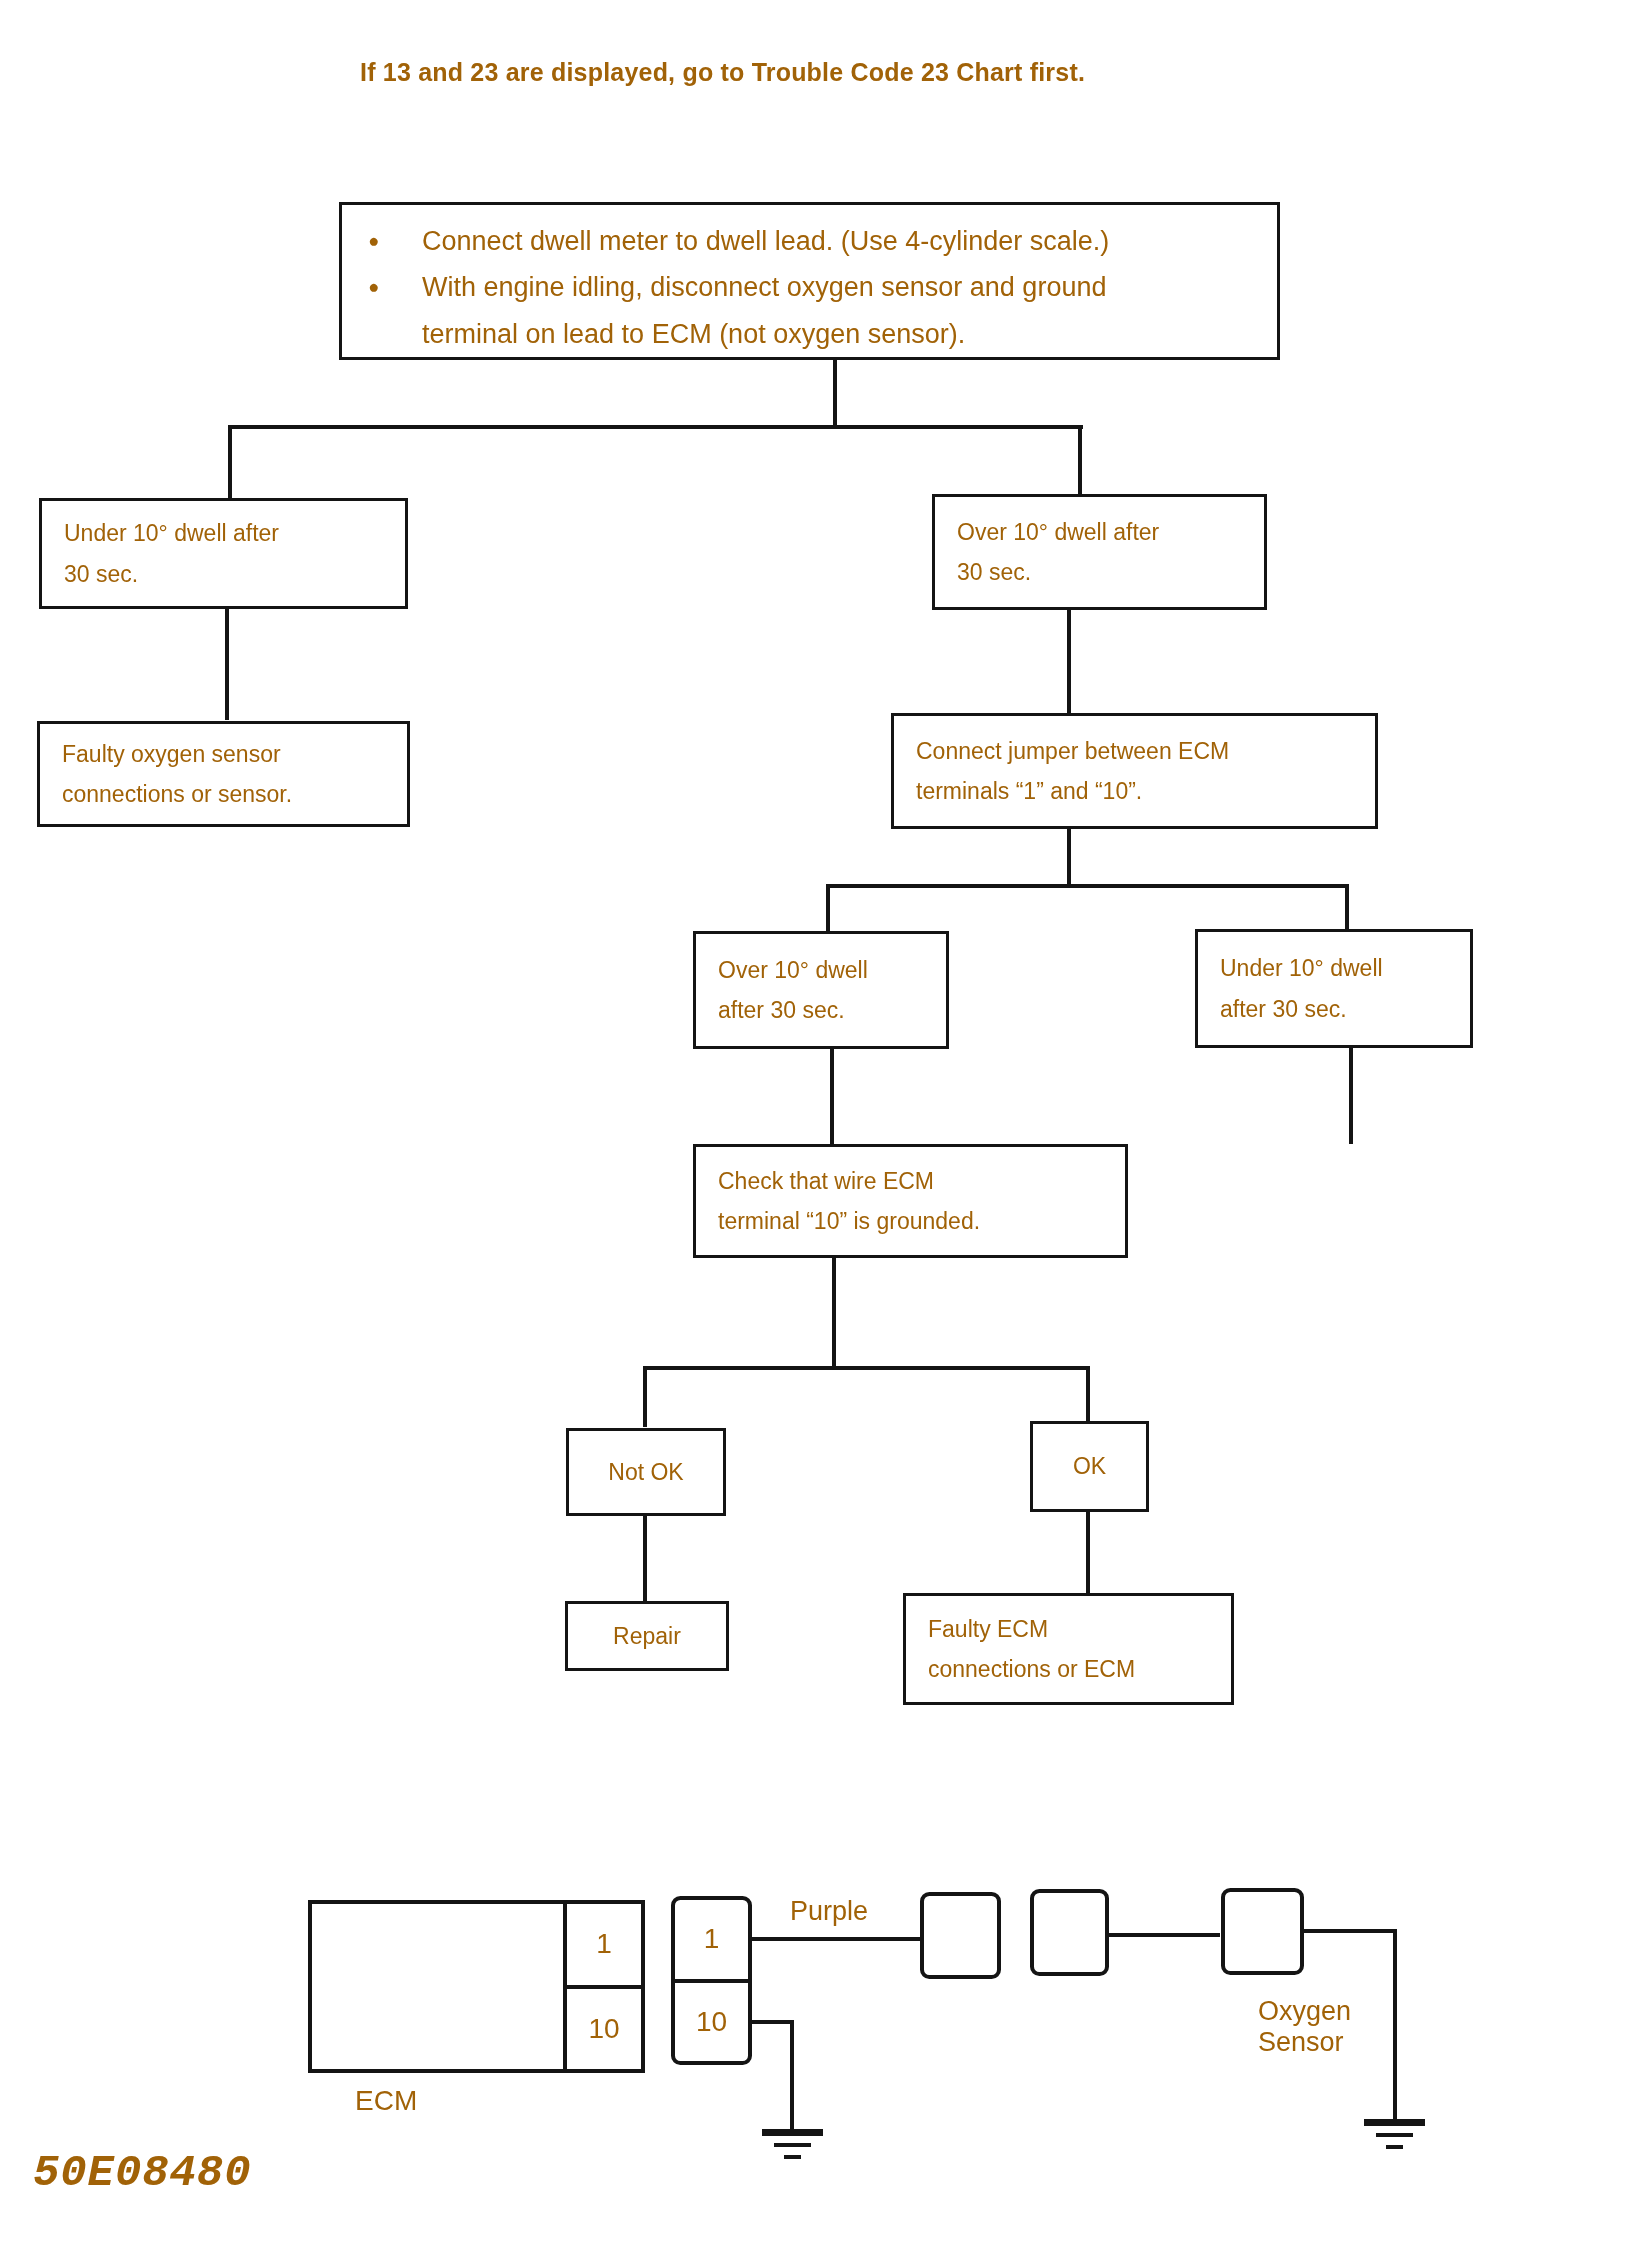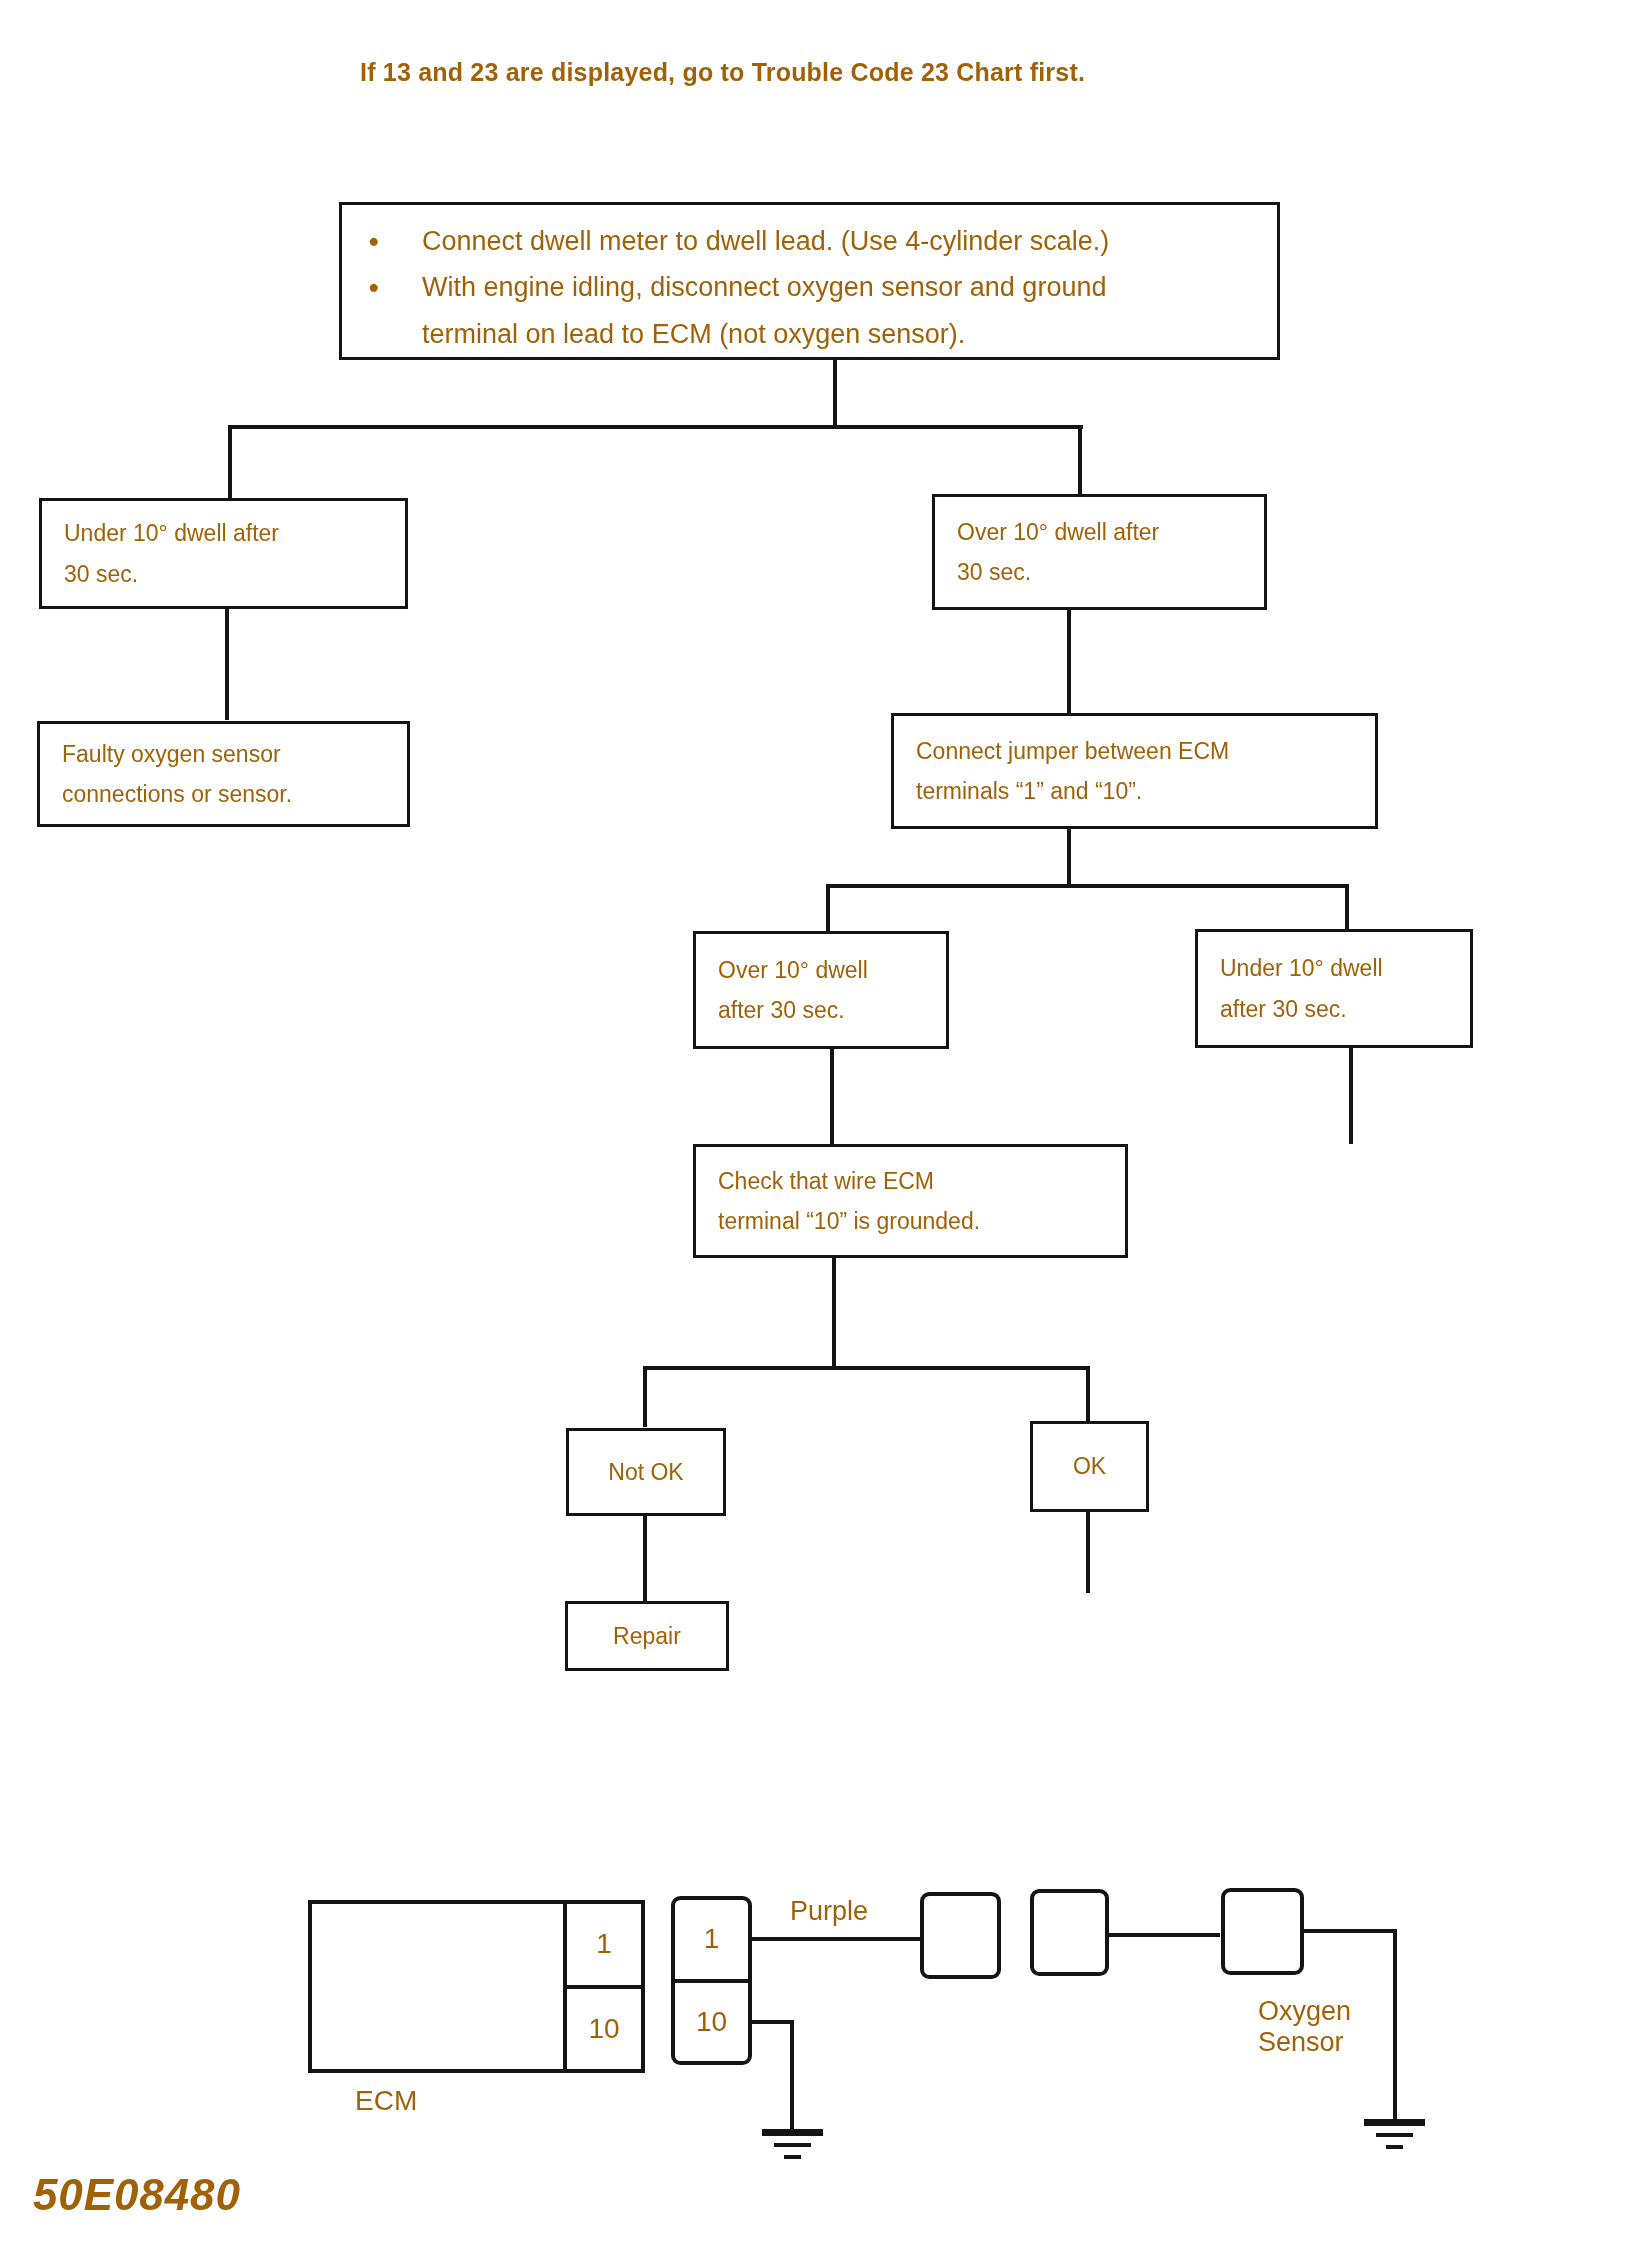--- a/index.html
+++ b/index.html
@@ -96,26 +96,25 @@
     border-radius:9.3px;
     background:#fff;
   }
   .ground{position:absolute;}
   .ground .g1,.ground .g2,.ground .g3{background:#141414;margin:0 auto;}
   .ground .g1{width:61px;height:6.5px;}
   .ground .g2{width:37px;height:4.6px;margin-top:7.4px;}
   .ground .g3{width:16.7px;height:3.7px;margin-top:7.4px;}
   .figcode{
     position:absolute;
-    font-family:Liberation Sans, sans-serif;
+    font-family:Liberation Mono, monospace;
     font-style:italic;
     font-weight:bold;
     font-size:44px;
     letter-spacing:0.9px;
-    margin-top:22px;
   }
 </style>
 </head>
 <body>
 
 <div id="canvas">
 
   <div class="note" style="left:360px;top:58px;">If 13 and 23 are displayed, go to Trouble Code 23 Chart first.</div>
 
   <div class="start-box" style="left:339px;top:202px;width:941px;height:158px;">
@@ -169,20 +168,22 @@
   <div class="vline" style="left:643px;top:1366px;height:61px;"></div>
   <div class="vline" style="left:1086px;top:1366px;height:55px;"></div>
 
   <div class="box center" style="left:566px;top:1428px;width:160px;height:88px;">Not OK</div>
   <div class="box center" style="left:1030px;top:1421px;width:119px;height:91px;">OK</div>
 
   <div class="vline" style="left:643px;top:1516px;height:85px;"></div>
   <div class="vline" style="left:1086px;top:1512px;height:81px;"></div>
 
   <div class="box center" style="left:565px;top:1601px;width:164px;height:70px;">Repair</div>
+  <div class="box" style="left:903px;top:1593px;width:331px;height:112px;">Faulty ECM
+connections or ECM</div>
 
   <div class="ecm-outer" style="left:308px;top:1900px;width:337px;height:173px;">
     <div class="ecm-main"></div>
     <div class="ecm-terms">
       <div class="tcell">1</div>
       <div class="tcell">10</div>
     </div>
   </div>
   <div class="label" style="left:355px;top:2085px;font-size:28px;">ECM</div>
 

